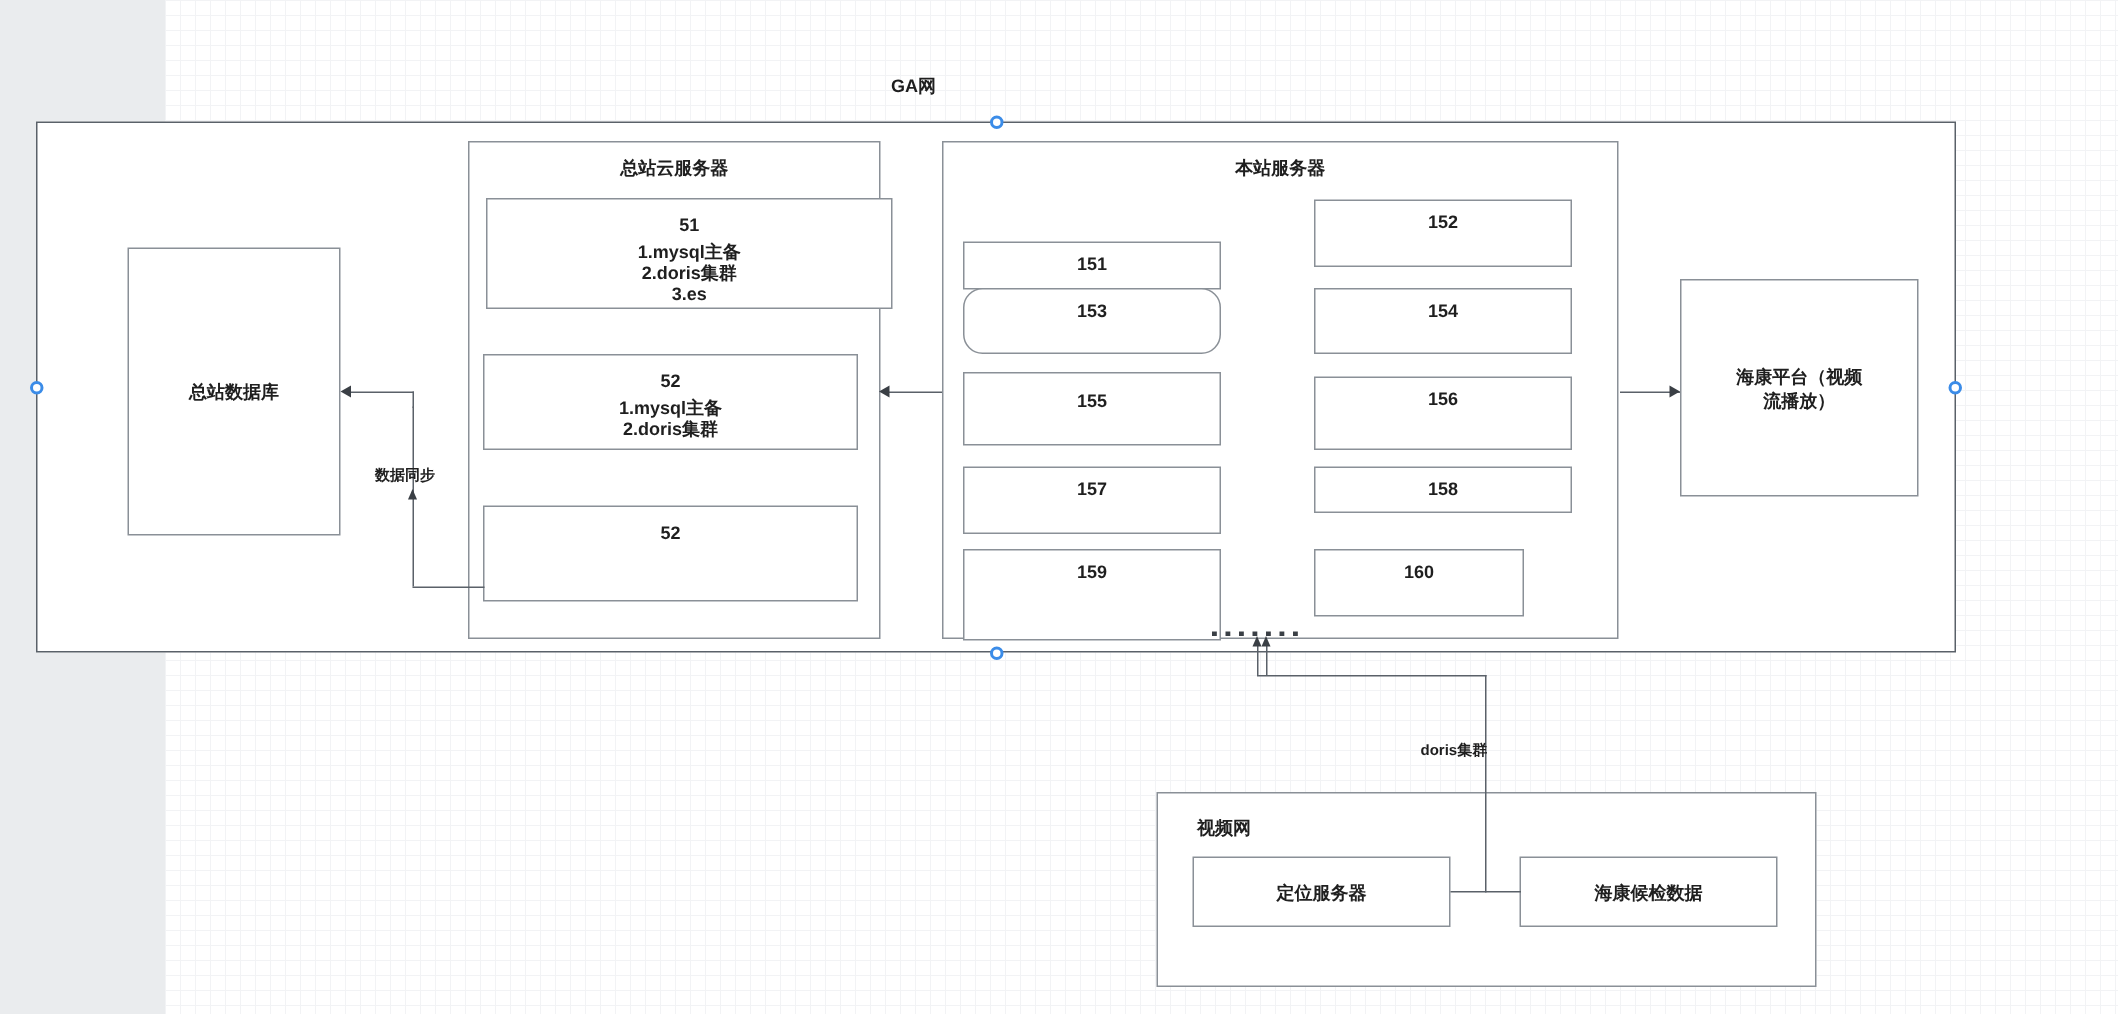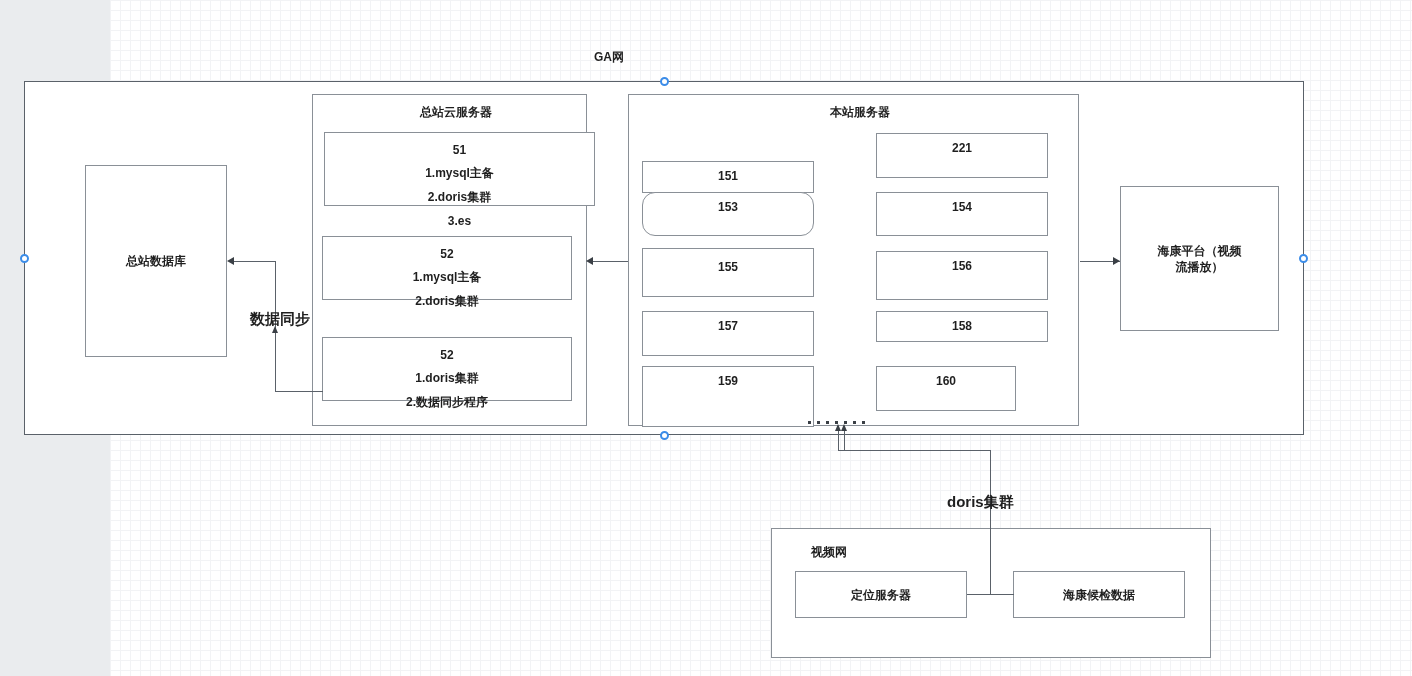--- a/index.html
+++ b/index.html
@@ -35,21 +35,21 @@
   
   .box {
     position: absolute;
     background: #ffffff;
     border: 1px solid #8a9097;
     box-sizing: border-box;
   }
   .box.thick { border: 1.5px solid #5a6169; }
   .box-title {
     position: absolute;
-    left: 13px; right: 0;
+    left: 0; right: 0;
     text-align: center;
     font-size: 12px;
     font-weight: bold;
     color: #1f1f1f;
     line-height: 15px;
   }
   .box-title.left-aligned { text-align: left; padding-left: 26px; }
 
   .centered-text {
     position: absolute;
@@ -72,34 +72,34 @@
     font-weight: bold;
     color: #1f1f1f;
   }
   .node-lines {
     position: absolute;
     left: 0; right: 0; top: 28px;
     text-align: center;
     font-size: 12px;
     font-weight: bold;
     color: #1f1f1f;
-    line-height: 24px;
+    line-height: 14px;
     white-space: pre-line;
   }
 
   
   .conn {
     position: absolute;
     background: #5a6169;
   }
   .conn-h { height: 1px; }
   .conn-v { width: 1px; }
   .conn-label {
     position: absolute;
-    font-size: 15px;
+    font-size: 10px;
     font-weight: bold;
     color: #1f1f1f;
     white-space: nowrap;
   }
   .arrow {
     position: absolute;
     width: 0; height: 0;
   }
   .arrow-left {
     border-top: 4px solid transparent;
@@ -175,22 +175,20 @@
 </div>
 
 <div class="box" style="left:322px; top:236px; width:250px; height:64px;">
   <div class="node-num">52</div>
   <div class="node-lines">1.mysql主备
 2.doris集群</div>
 </div>
 
 <div class="box" style="left:322px; top:337px; width:250px; height:64px;">
   <div class="node-num">52</div>
-  <div class="node-lines">1.doris集群
-2.数据同步程序</div>
 </div>
 
 <div class="box" style="left:628px; top:94px; width:451px; height:332px;">
   <div class="box-title" style="top:10px;">本站服务器</div>
 </div>
 
 <div class="box" style="left:642px; top:133px; width:172px; height:32px;margin-top:28px;">
   <div class="node-num" style="top:7px;">151</div>
 </div>
 <div class="box" style="left:642px; top:192px; width:172px; height:44px;border-radius:13px;">
@@ -200,21 +198,21 @@
   <div class="node-num" style="top:11px;">155</div>
 </div>
 <div class="box" style="left:642px; top:311px; width:172px; height:45px;">
   <div class="node-num" style="top:7px;">157</div>
 </div>
 <div class="box" style="left:642px; top:366px; width:172px; height:61px;">
   <div class="node-num" style="top:7px;">159</div>
 </div>
 
 <div class="box" style="left:876px; top:133px; width:172px; height:45px;">
-  <div class="node-num" style="top:7px;">221</div>
+  <div class="node-num" style="top:7px;">152</div>
 </div>
 <div class="box" style="left:876px; top:192px; width:172px; height:44px;">
   <div class="node-num" style="top:7px;">154</div>
 </div>
 <div class="box" style="left:876px; top:251px; width:172px; height:49px;">
   <div class="node-num" style="top:7px;">156</div>
 </div>
 <div class="box" style="left:876px; top:311px; width:172px; height:31px;">
   <div class="node-num" style="top:7px;">158</div>
 </div>

